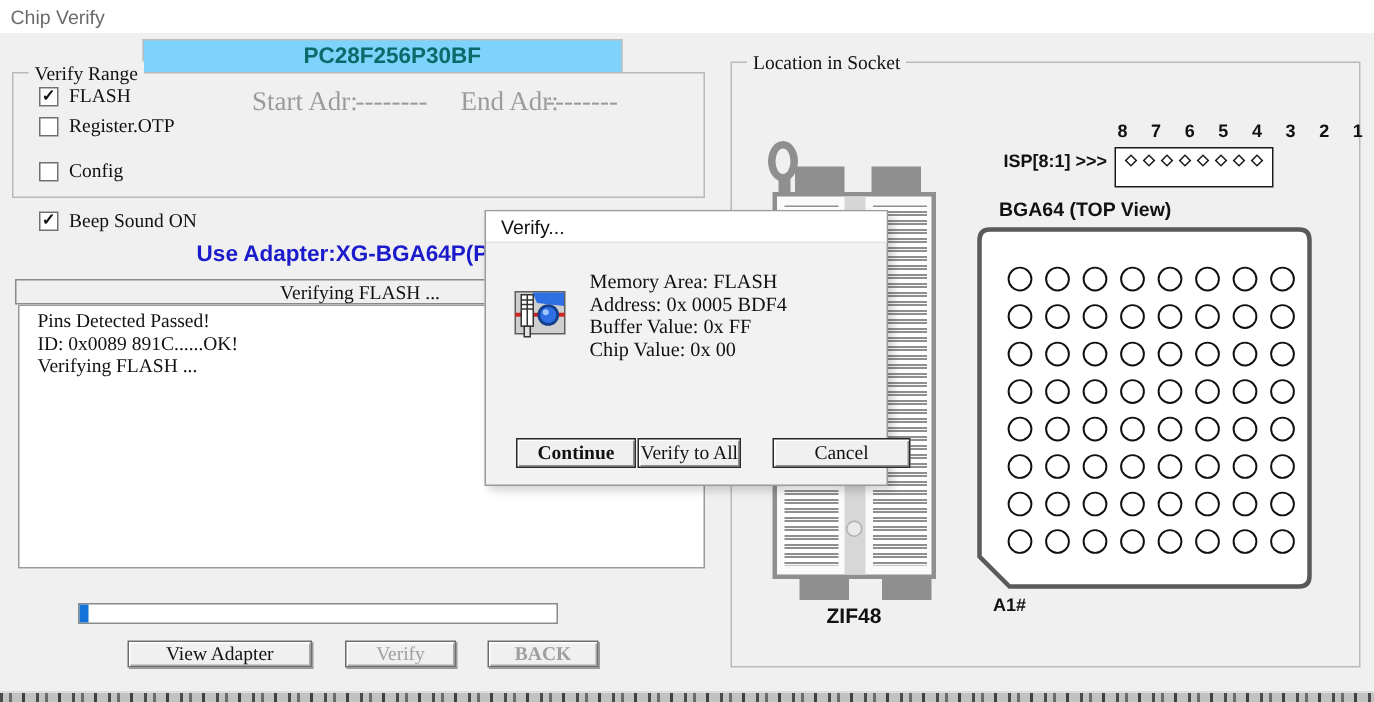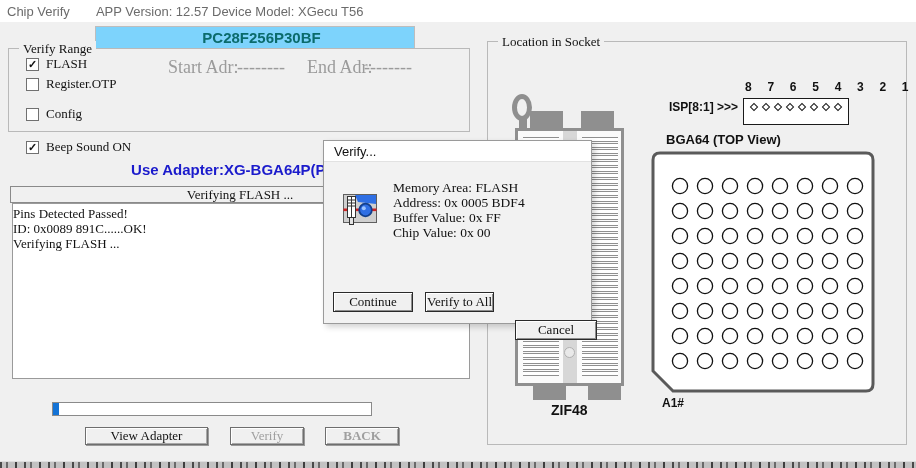--- a/index.html
+++ b/index.html
@@ -60,21 +60,21 @@
 
   
   .loghead {
     left:10px; top:186px; width:460px; height:17px;
     background:#f0f0f0; border:1px solid #8a8a8a;
     display:flex; align-items:center; justify-content:center; font-size:13px;
   }
   .logbox {
     left:12px; top:203px; width:458px; height:176px;
     background:#ffffff; border:1px solid #9a9a9a;
-    padding:2px 0; font-size:13px; line-height:15px;
+    padding:2px 12px; font-size:13px; line-height:15px;
   }
 
   
   .progress {
     left:52px; top:402px; width:320px; height:14px;
     background:#fff; border:1px solid #8a8a8a;
   }
   .progress .fill { height:100%; background:#1373d6; }
 
   
@@ -168,21 +168,20 @@
       #3f3f3f 15px 17px, rgba(0,0,0,0) 17px 24px);
   }
 </style>
 </head>
 <body>
 
 <div id="app">
 
   <div class="abs titlebar">
     <span>Chip Verify</span>
-    <span>APP Version: 12.57 Device Model: XGecu T56</span>
   </div>
 
   <div class="abs chipband">
     <span>PC28F256P30BF</span>
   </div>
 
   <div class="abs groupbox vr-group">
     <span class="grouplabel">Verify Range</span>
   </div>
 
@@ -347,20 +346,20 @@
       <rect x="8.5" y="28.5" width="4" height="7" fill="#e3e3e3" stroke="#333"></rect>
     </svg>
 
     <div class="dlgtext">
       <div>Memory Area: FLASH</div>
       <div>Address: 0x 0005 BDF4</div>
       <div>Buffer Value: 0x FF</div>
       <div>Chip Value: 0x 00</div>
     </div>
 
-    <div class="dlgbtn" style="left:9px; top:151px; width:80px;">Continue</div>
+    <div class="dlgbtn" style="left:20px; top:151px; width:80px;font-weight:bold;">Continue</div>
     <div class="dlgbtn" style="left:101px; top:151px; width:69px;">Verify to All</div>
-    <div class="dlgbtn" style="left:191px; top:151px; width:82px;margin-top:28px;">Cancel</div>
+    <div class="dlgbtn" style="left:191px; top:151px; width:92px;">Cancel</div>
   </div>
 
   <div class="abs sliver"></div>
 
 </div>
 
 </body></html>

